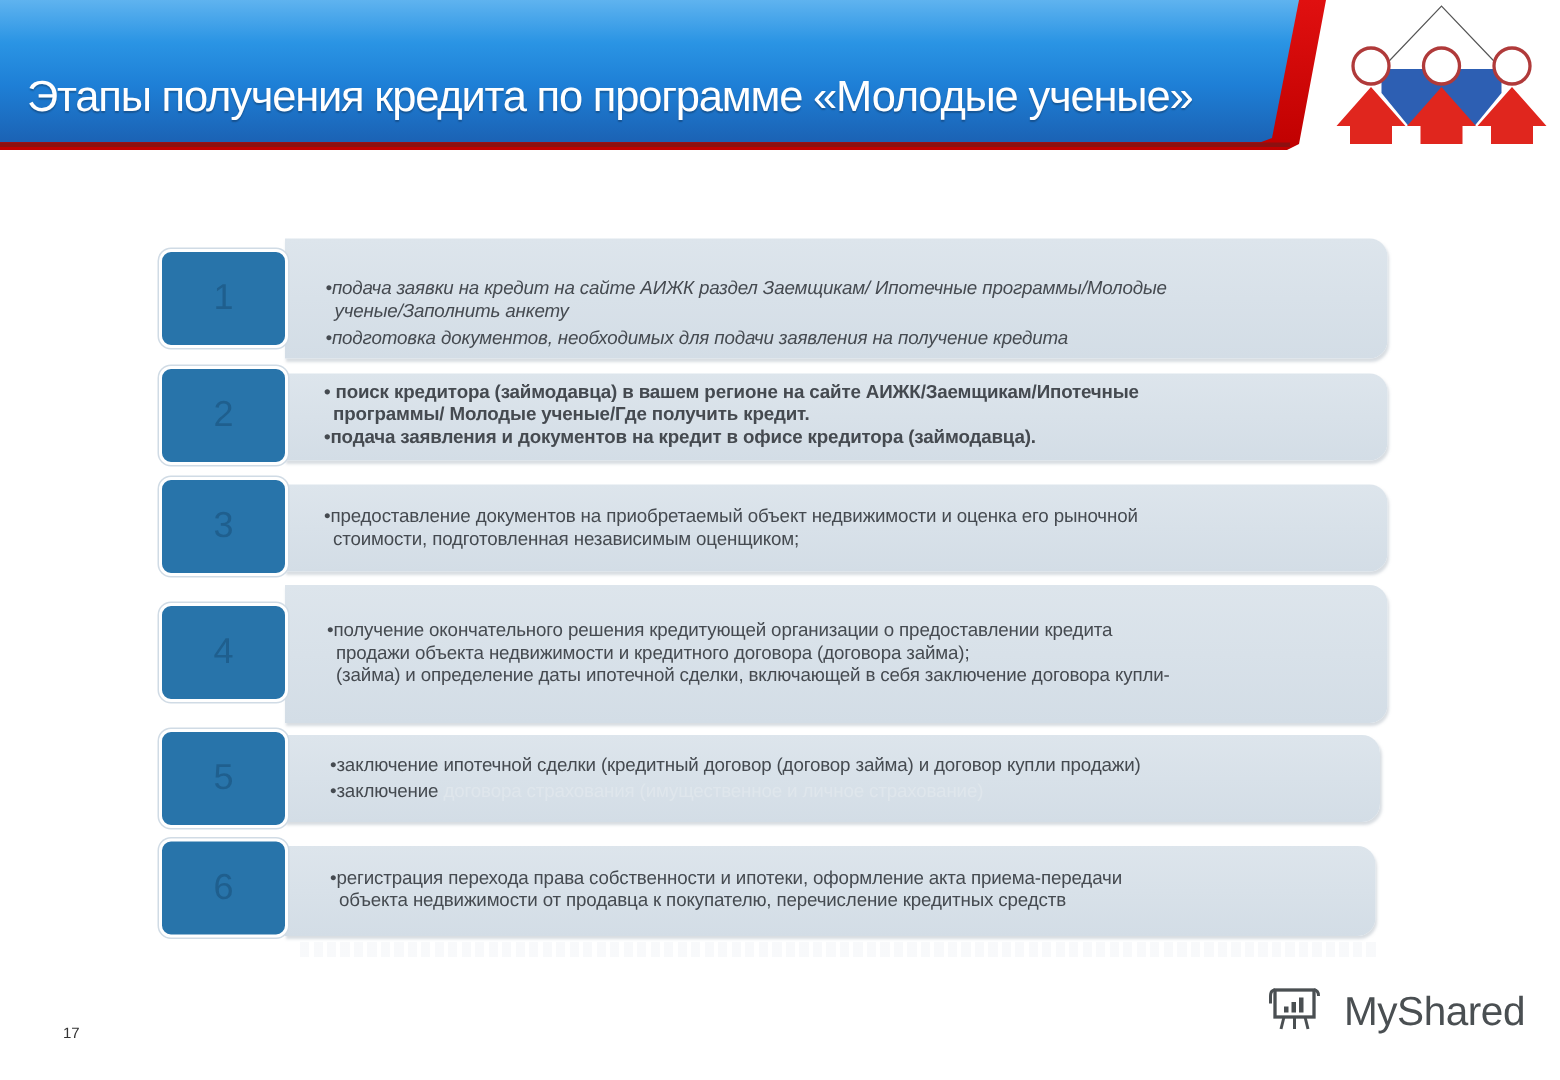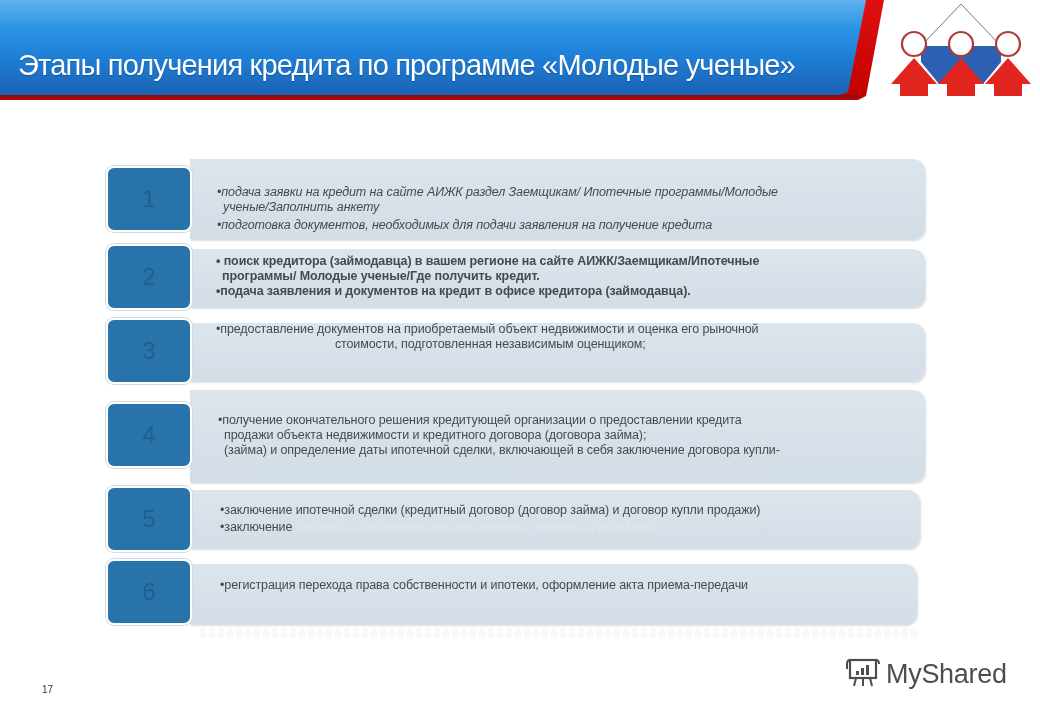--- a/index.html
+++ b/index.html
@@ -63,21 +63,21 @@
       background: repeating-linear-gradient(90deg, #f3f5f8 0 6px, #ffffff 6px 9px);
       opacity: 0.6;
     }
 
     .page-number {
       position: absolute; left: 42px; top: 684px; font-size: 10px; color: #333;
     }
 
     .watermark {
       position: absolute; left: 846px; top: 656px; height: 36px;
-      display: flex; align-items: center; gap: 6px;
+      display: flex; align-items: center; gap: 16px;
     }
     .watermark-text { font-size: 27px; color: #4a4f52; letter-spacing: -0.3px; }
   </style>
 </head>
 <body>
 
 <div class="banner">
   <div class="banner-red"></div>
   <div class="banner-blue"></div>
   <div class="banner-shadow"></div>
@@ -116,21 +116,21 @@
 <div class="step-text" style="left:216px; top:254px;font-weight:bold;">
   <p>• поиск кредитора (займодавца) в вашем регионе на сайте АИЖК/Заемщикам/Ипотечные</p>
   <p class="ind">программы/ Молодые ученые/Где получить кредит.</p>
   <p>•подача заявления и документов на кредит в офисе кредитора (займодавца).</p>
 </div>
 
 <div class="step-box" style="left:190px; top:323px; width:735px; height:58px;"></div>
 <div class="step-num" style="left:106px; top:318px;">
   <span>3</span>
 </div>
-<div class="step-text" style="left:216px; top:322px;text-align:center;">
+<div class="step-text" style="left:216px; top:337px;">
   <p>•предоставление документов на приобретаемый объект недвижимости и оценка его рыночной</p>
   <p class="ind">стоимости, подготовленная независимым оценщиком;</p>
 </div>
 
 <div class="step-box" style="left:190px; top:390px; width:735px; height:92px;"></div>
 <div class="step-num" style="left:106px; top:402px;">
   <span>4</span>
 </div>
 <div class="step-text" style="left:218px; top:413px;">
   <p>•получение окончательного решения кредитующей организации о предоставлении кредита</p>
@@ -149,20 +149,21 @@
     <span class="faded">договора страхования (имущественное и личное страхование)</span>
   </p>
 </div>
 
 <div class="step-box" style="left:190px; top:564px; width:727px; height:60px;"></div>
 <div class="step-num" style="left:106px; top:559px;">
   <span>6</span>
 </div>
 <div class="step-text" style="left:220px; top:578px;">
   <p>•регистрация перехода права собственности и ипотеки, оформление акта приема-передачи</p>
+  <p class="ind">объекта недвижимости от продавца к покупателю, перечисление кредитных средств</p>
 </div>
 
 <div class="reflection"></div>
 
 <div class="page-number">17</div>
 
 <div class="watermark">
   <span>
     <svg width="34" height="34" viewBox="0 0 34 34">
       <rect x="4" y="5" width="26" height="18" fill="none" stroke="#4a4f52" stroke-width="2.2"></rect>

